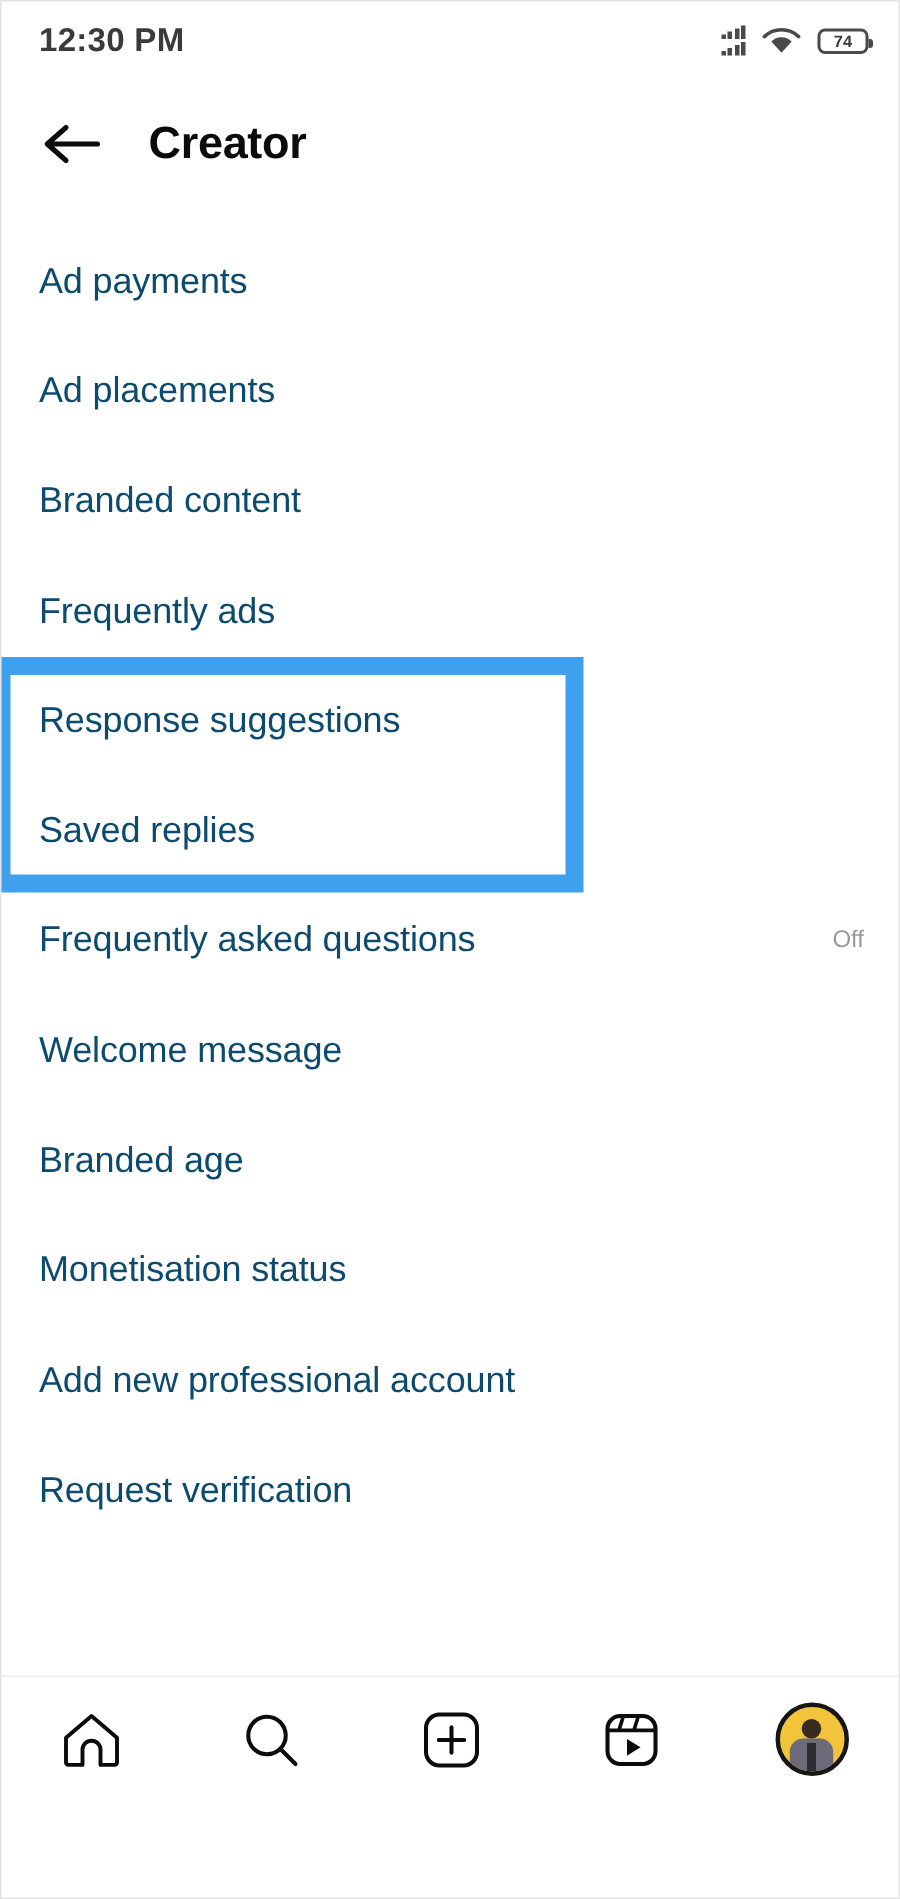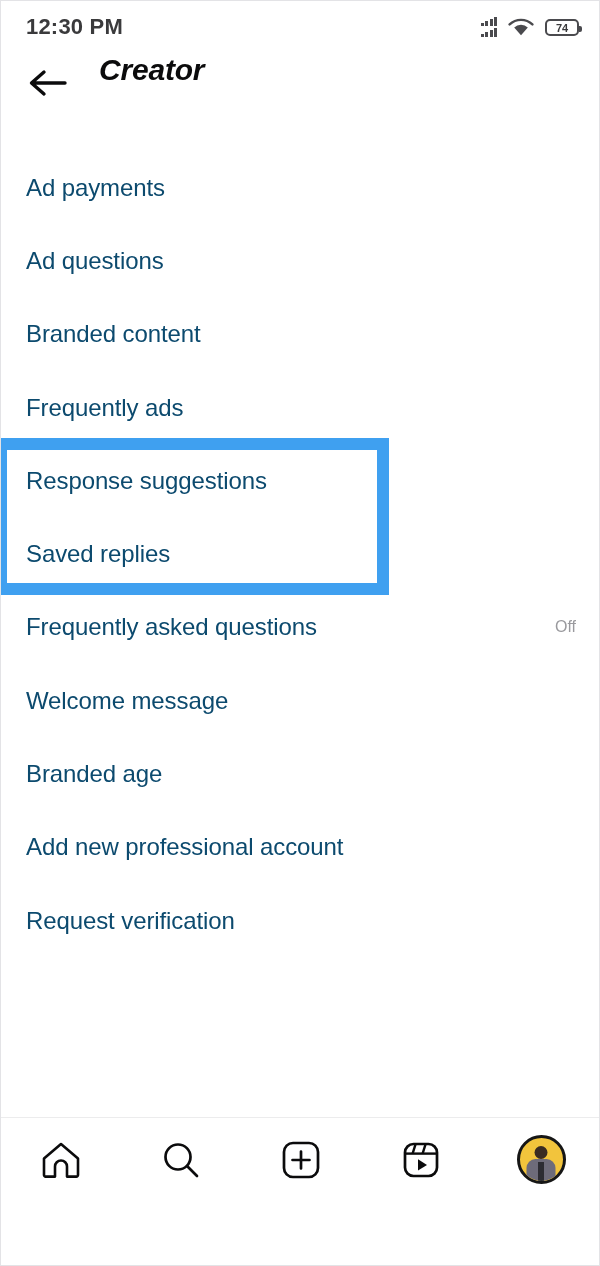--- a/index.html
+++ b/index.html
@@ -75,21 +75,21 @@
     line-height: 1;
   }
 
   
   #header {
     position: absolute;
     left: 0; top: 52px;
     width: 600px;
     height: 86px;
     display: flex;
-    font-style: italic;
+    align-items: center;
   }
   #back-button {
     width: 60px; height: 60px;
     margin-left: 17px;
     display: flex;
     align-items: center;
     justify-content: center;
     cursor: pointer;
   }
   #page-title {
@@ -236,21 +236,21 @@
   </div>
 
   <div id="menu-list">
 
     <div class="menu-row">
       <span class="menu-label">Ad payments</span>
       <span class="menu-value"></span>
     </div>
 
     <div class="menu-row">
-      <span class="menu-label">Ad questions</span>
+      <span class="menu-label">Ad placements</span>
       <span class="menu-value"></span>
     </div>
 
     <div class="menu-row">
       <span class="menu-label">Branded content</span>
       <span class="menu-value"></span>
     </div>
 
     <div class="menu-row">
       <span class="menu-label">Frequently ads</span>
@@ -275,20 +275,24 @@
     <div class="menu-row">
       <span class="menu-label">Welcome message</span>
       <span class="menu-value"></span>
     </div>
 
     <div class="menu-row">
       <span class="menu-label">Branded age</span>
       <span class="menu-value"></span>
     </div>
 
+    <div class="menu-row">
+      <span class="menu-label">Monetisation status</span>
+      <span class="menu-value"></span>
+    </div>
 
 
     <div class="menu-row">
       <span class="menu-label">Add new professional account</span>
       <span class="menu-value"></span>
     </div>
 
     <div class="menu-row">
       <span class="menu-label">Request verification</span>
       <span class="menu-value"></span>

